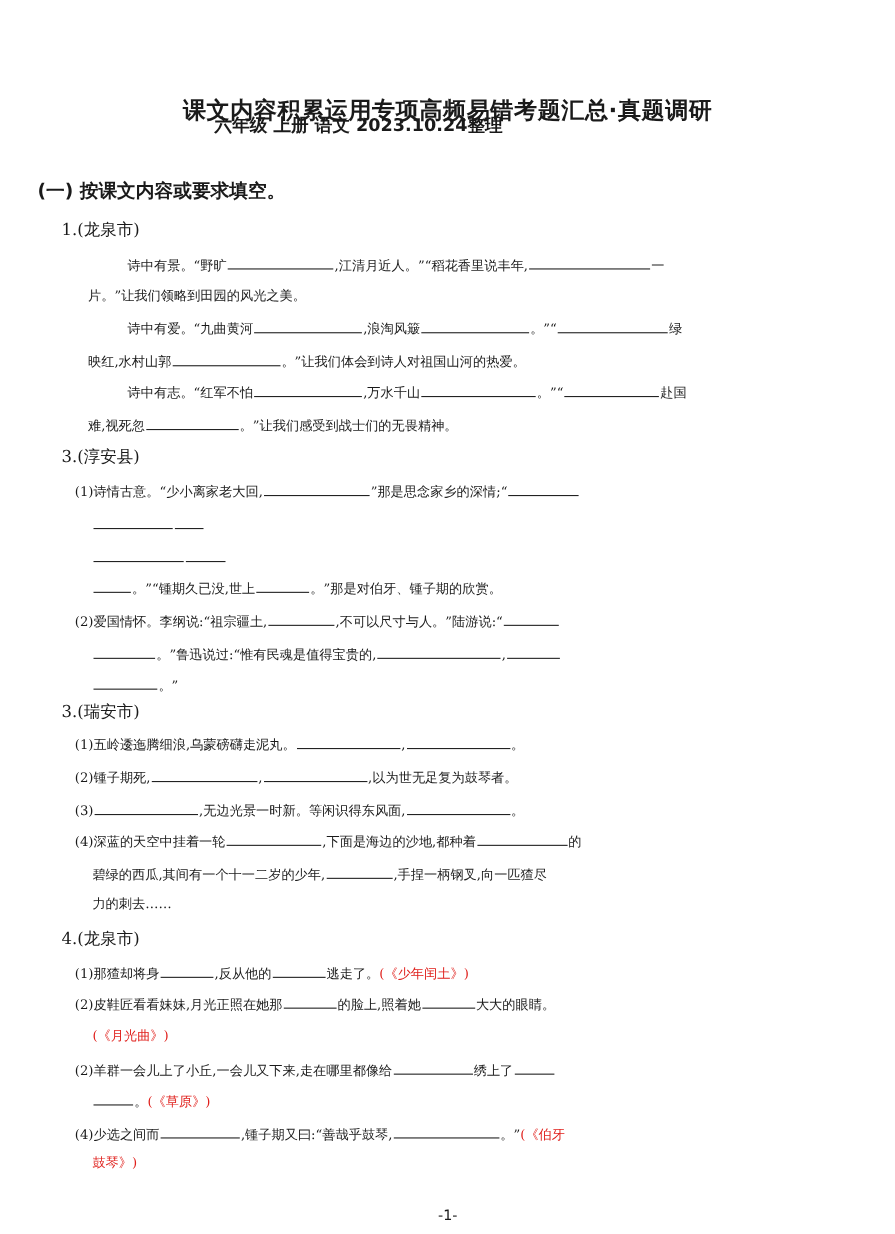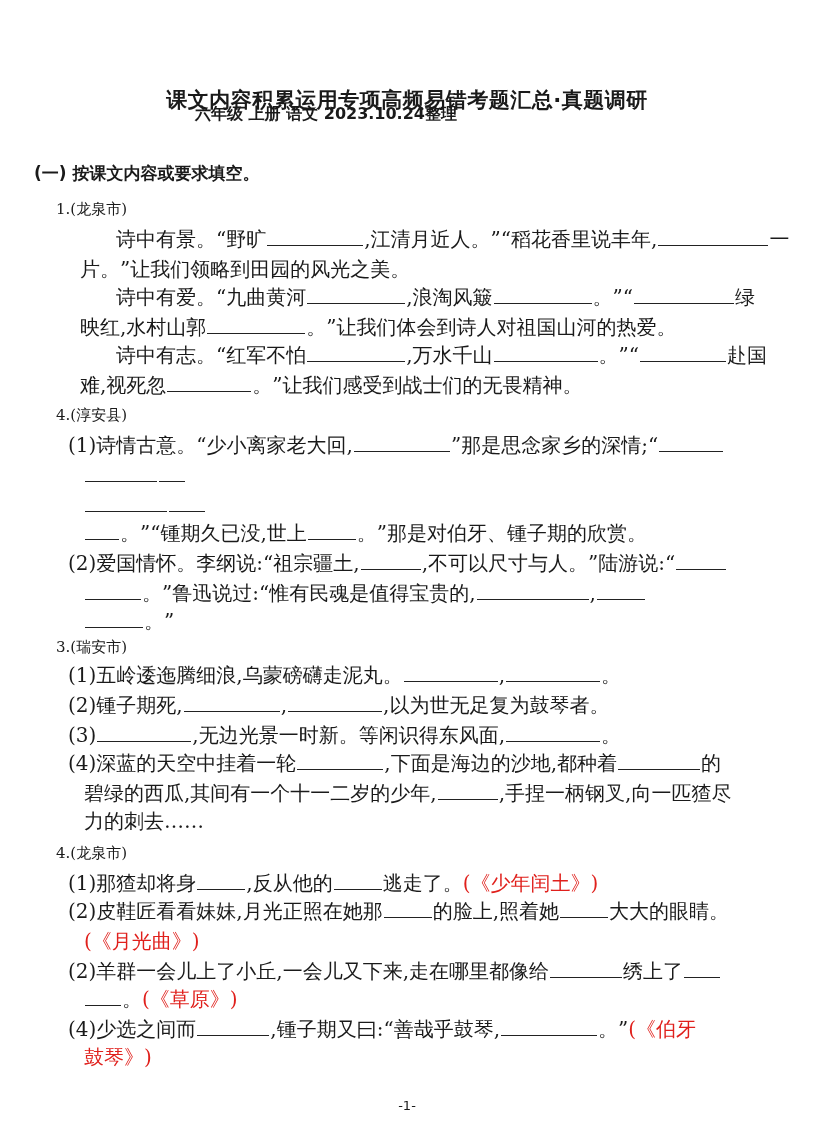--- a/index.html
+++ b/index.html
@@ -17,21 +17,21 @@
     position: absolute; left: 0; width: 652px; top: 101px;
     text-align: center; font-family: "DejaVu Sans", "Liberation Sans", sans-serif;
     font-weight: bold; font-size: 16px;
   }
   .section-head {
     position: absolute; left: 34px; top: 162px;
     font-family: "DejaVu Sans", "Liberation Sans", sans-serif;
     font-weight: bold; font-size: 17px;
   }
   .line {
-    position: absolute; font-size: 20px; white-space: nowrap; line-height: 22px;
+    position: absolute; font-size: 12px; white-space: nowrap; line-height: 22px;
   }
   .qnum { font-size: 15px; }
   .blank {
     display: inline-block; border-bottom: 1px solid #222; height: 16px;
     vertical-align: baseline; margin: 0 1px;
   }
   .red { color: #e0201c; }
   .page-num {
     position: absolute; left: 0; width: 814px; top: 1098px; text-align: center;
     font-family: "DejaVu Sans", "Liberation Sans", sans-serif; font-size: 13px;
@@ -55,21 +55,21 @@
 <div class="line" style="left:80px;top:316px">
   <span>映红,水村山郭</span><span class="blank" style="width:98px"></span><span>。”让我们体会到诗人对祖国山河的热爱。</span>
 </div>
 <div class="line" style="left:116px;top:344px">
   <span>诗中有志。“红军不怕</span><span class="blank" style="width:98px"></span><span>,万水千山</span><span class="blank" style="width:104px"></span><span>。”“</span><span class="blank" style="width:86px"></span><span>赴国</span>
 </div>
 <div class="line" style="left:80px;top:374px">
   <span>难,视死忽</span><span class="blank" style="width:84px"></span><span>。”让我们感受到战士们的无畏精神。</span>
 </div>
 
-<div class="line qnum" style="left:56px;top:404px">4.(淳安县)</div>
+<div class="line qnum" style="left:56px;top:404px">3.(淳安县)</div>
 <div class="line" style="left:68px;top:434px">
   <span>(1)诗情古意。“少小离家老大回,</span><span class="blank" style="width:96px"></span><span>”那是思念家乡的深情;“</span><span class="blank" style="width:64px"></span>
 </div>
 <div class="line" style="left:84px;top:464px">
   <span class="blank" style="width:72px"></span><span class="blank" style="width:26px"></span>
 </div>
 <div class="line" style="left:84px;top:494px">
   <span class="blank" style="width:82px"></span><span class="blank" style="width:36px"></span>
 </div>
 <div class="line" style="left:84px;top:522px">

